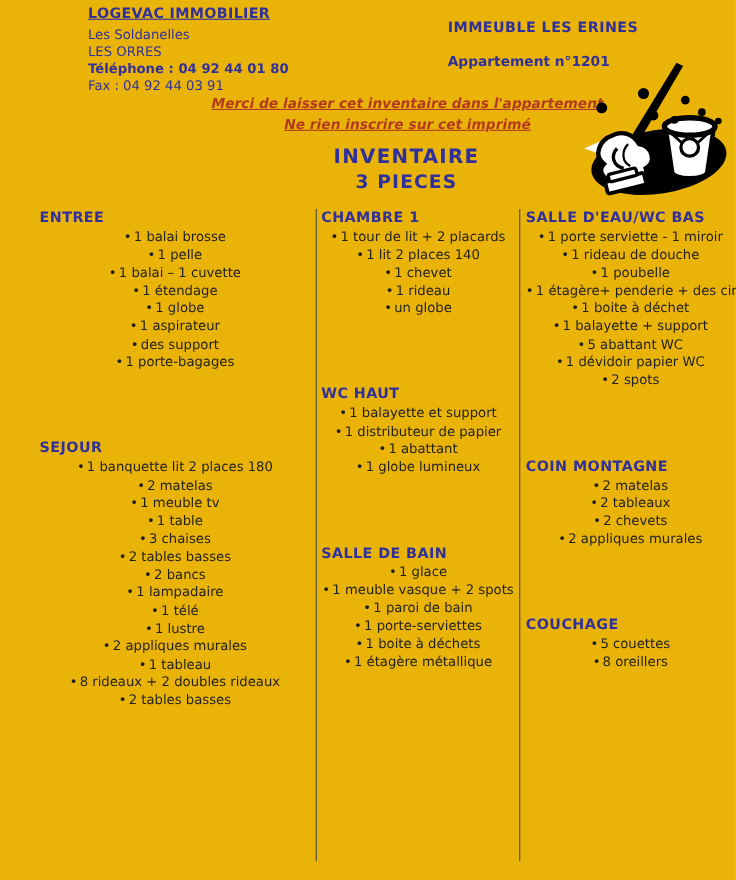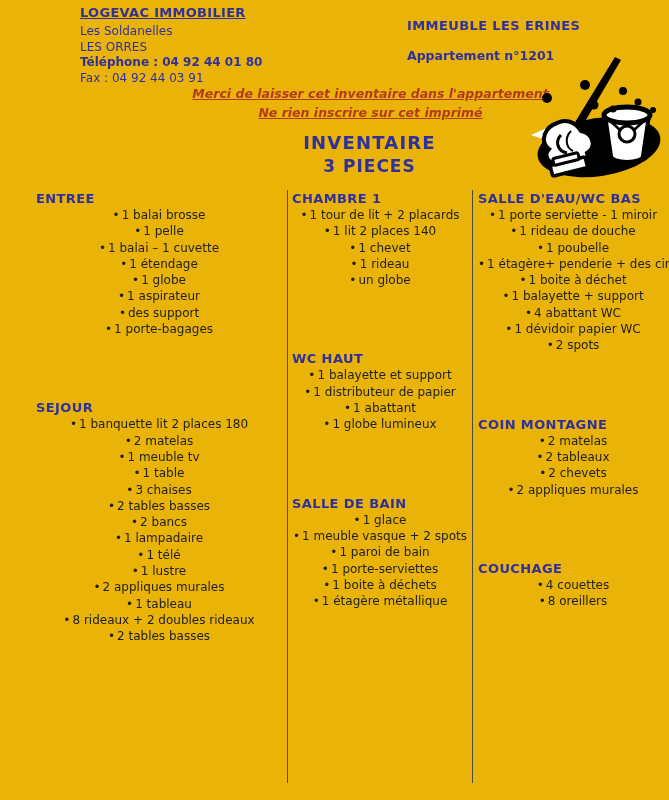--- a/index.html
+++ b/index.html
@@ -203,36 +203,36 @@
   <div class="col col3">
       <div class="section">
         <div class="section-heading">SALLE D'EAU/WC BAS</div>
         <ul class="items">
           <li>1 porte serviette - 1 miroir</li>
           <li>1 rideau de douche</li>
           <li>1 poubelle</li>
           <li>1 étagère+ penderie + des cintres</li>
           <li>1 boite à déchet</li>
           <li>1 balayette + support</li>
-          <li>4 abattant WC</li>
+          <li>5 abattant WC</li>
           <li>1 dévidoir papier WC</li>
           <li>2 spots</li>
         </ul>
       </div>
       <div class="section">
         <div class="section-heading">COIN MONTAGNE</div>
         <ul class="items">
           <li>2 matelas</li>
           <li>2 tableaux</li>
           <li>2 chevets</li>
           <li>2 appliques murales</li>
         </ul>
       </div>
       <div class="section">
         <div class="section-heading">COUCHAGE</div>
         <ul class="items">
-          <li>4 couettes</li>
+          <li>5 couettes</li>
           <li>8 oreillers</li>
         </ul>
       </div>
     </div>
 
 </div>
 
 </body></html>

